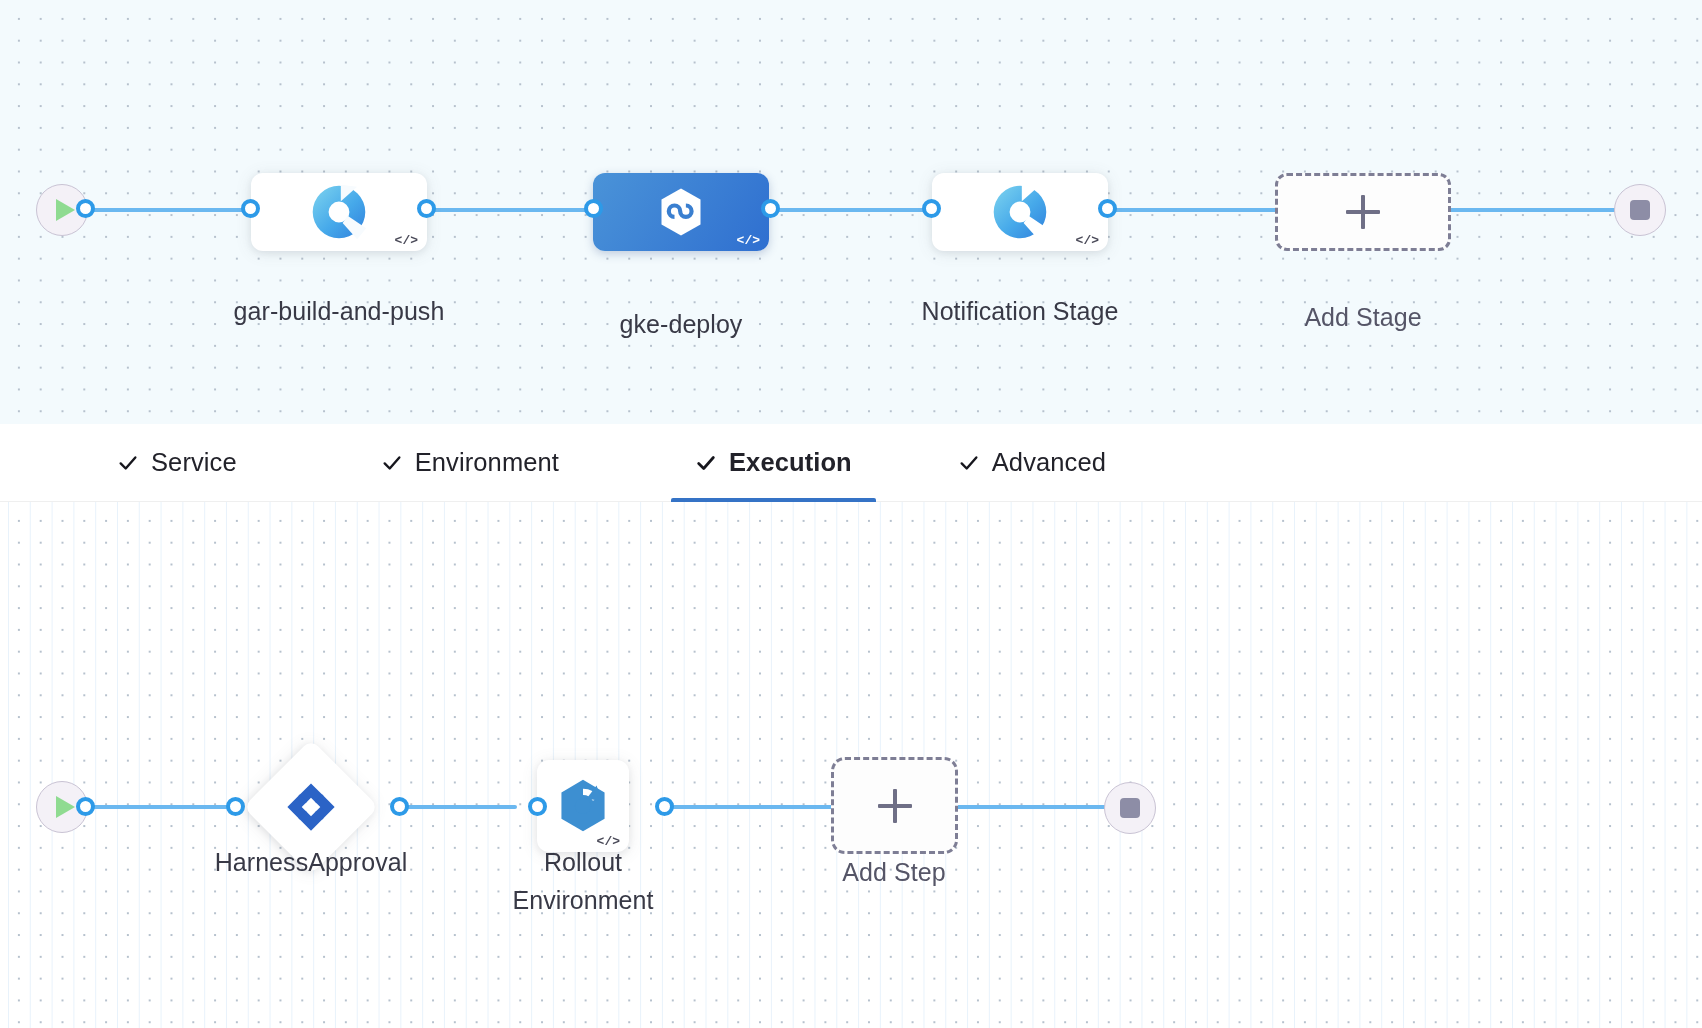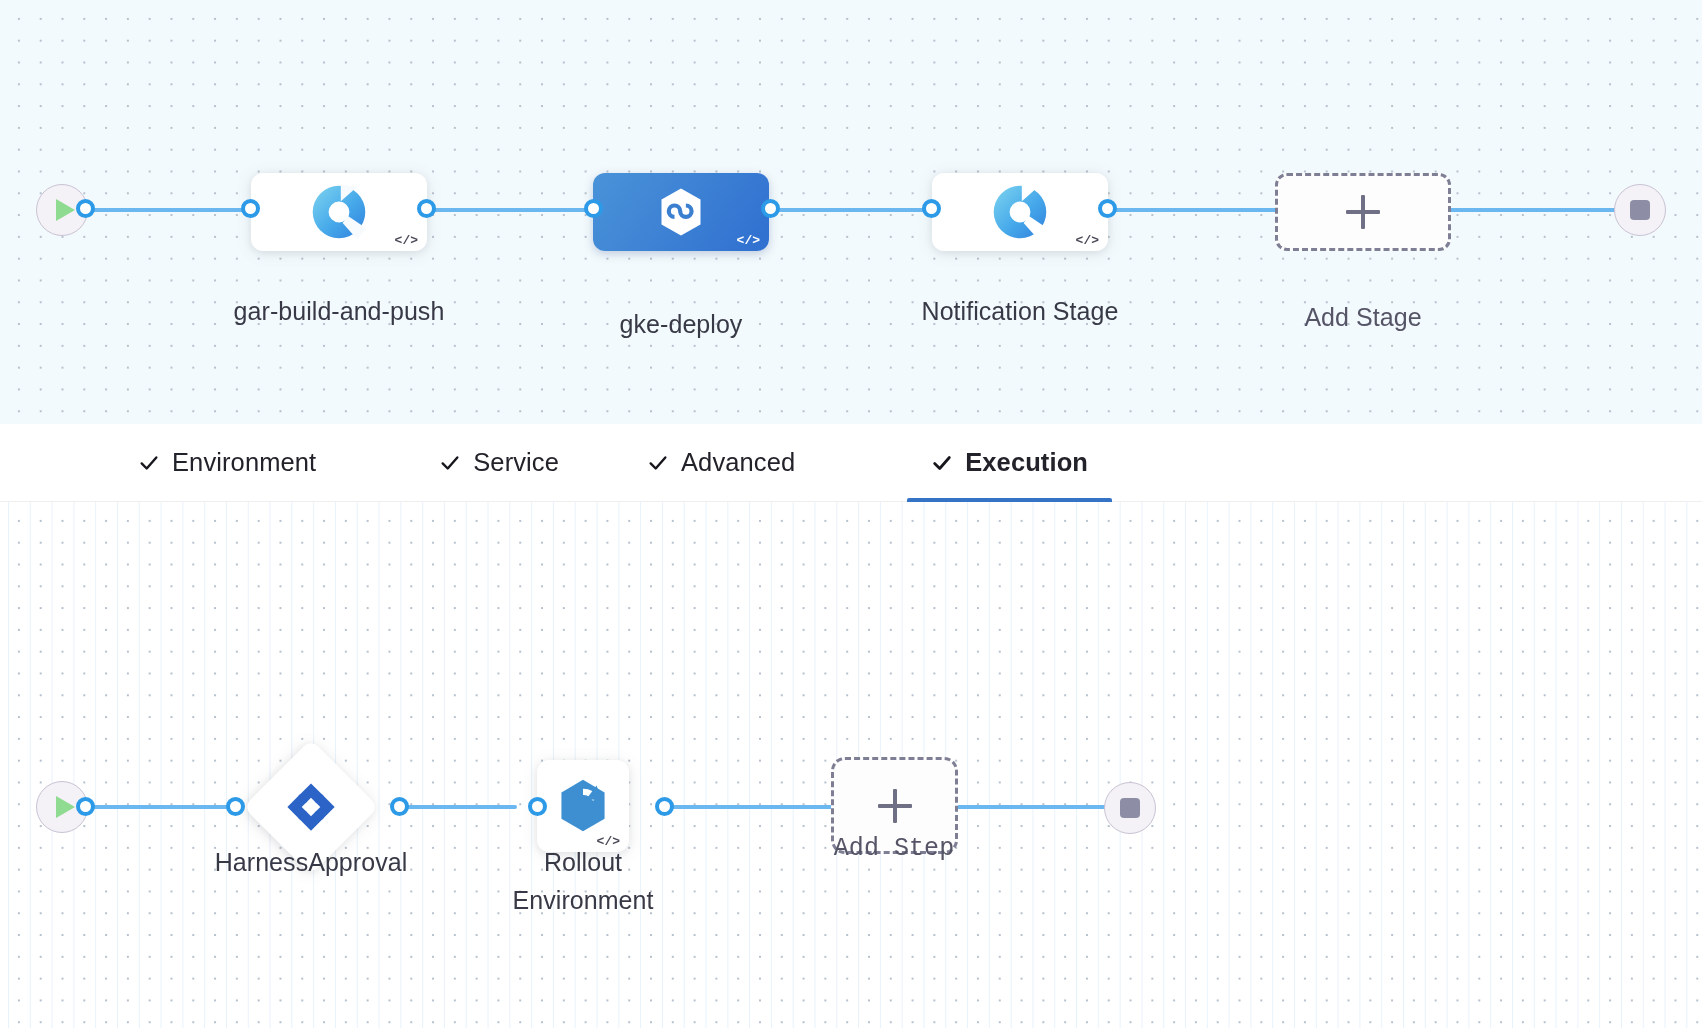--- a/index.html
+++ b/index.html
@@ -281,54 +281,54 @@
       <div class="terminal" style="left:1614px; top:184px;">
         <div class="stop"></div>
       </div>
 
     </div>
   </div>
 
   <div class="tabbar">
 
 
+    <div class="tab" style="margin-left:111px;">
+      <span class="tick">
+        <svg viewBox="0 0 24 24" fill="none" stroke="#16161d" stroke-width="2.6" stroke-linecap="round" stroke-linejoin="round">
+            <path d="M4 12.5 L9.5 18 L20 6"></path>
+          </svg>
+      </span>
+      <span class="tlabel">Service</span>
+    </div>
+
     <div class="tab" style="margin-left:132px;">
       <span class="tick">
         <svg viewBox="0 0 24 24" fill="none" stroke="#16161d" stroke-width="2.6" stroke-linecap="round" stroke-linejoin="round">
             <path d="M4 12.5 L9.5 18 L20 6"></path>
           </svg>
       </span>
       <span class="tlabel">Environment</span>
     </div>
 
-    <div class="tab" style="margin-left:111px;">
+    <div class="tab active" style="margin-left:106px; padding:0 24px;">
       <span class="tick">
-        <svg viewBox="0 0 24 24" fill="none" stroke="#16161d" stroke-width="2.6" stroke-linecap="round" stroke-linejoin="round">
+        <svg viewBox="0 0 24 24" fill="none" stroke="#16161d" stroke-width="3" stroke-linecap="round" stroke-linejoin="round">
             <path d="M4 12.5 L9.5 18 L20 6"></path>
           </svg>
       </span>
-      <span class="tlabel">Service</span>
+      <span class="tlabel">Execution</span>
     </div>
 
     <div class="tab" style="margin-left:76px;">
       <span class="tick">
         <svg viewBox="0 0 24 24" fill="none" stroke="#16161d" stroke-width="2.6" stroke-linecap="round" stroke-linejoin="round">
             <path d="M4 12.5 L9.5 18 L20 6"></path>
           </svg>
       </span>
       <span class="tlabel">Advanced</span>
-    </div>
-
-    <div class="tab active" style="margin-left:106px; padding:0 24px;">
-      <span class="tick">
-        <svg viewBox="0 0 24 24" fill="none" stroke="#16161d" stroke-width="3" stroke-linecap="round" stroke-linejoin="round">
-            <path d="M4 12.5 L9.5 18 L20 6"></path>
-          </svg>
-      </span>
-      <span class="tlabel">Execution</span>
     </div>
 
   </div>
 
   <div class="canvas canvas-steps">
     <div class="row">
 
       <div class="edge" style="left:82px; top:303px; width:150px;"></div>
       <div class="edge" style="left:395px; top:303px; width:122px;"></div>
       <div class="edge" style="left:660px; top:303px; width:186px;"></div>
@@ -365,21 +365,21 @@
         </svg>
         <span class="codeicon">&lt;/&gt;</span>
       </div>
       <div class="port" style="left:528px; top:295px;"></div>
       <div class="port" style="left:655px; top:295px;"></div>
       <div class="node-label" style="left:477px; top:342px; width:212px;">Rollout Environment</div>
 
       <div class="node-add" style="left:831px; top:255px; width:127px; height:97px; border-radius:14px;">
         <div class="plus"></div>
       </div>
-      <div class="node-label muted" style="left:788px; top:320px; width:212px;font-family:Liberation Mono, monospace;">Add Step</div>
+      <div class="node-label muted" style="left:788px; top:344px; width:212px;">Add Step</div>
 
       <div class="port" style="left:1112px; top:295px;"></div>
       <div class="terminal" style="left:1104px; top:280px;">
         <div class="stop"></div>
       </div>
 
     </div>
   </div>
 
 </div>

